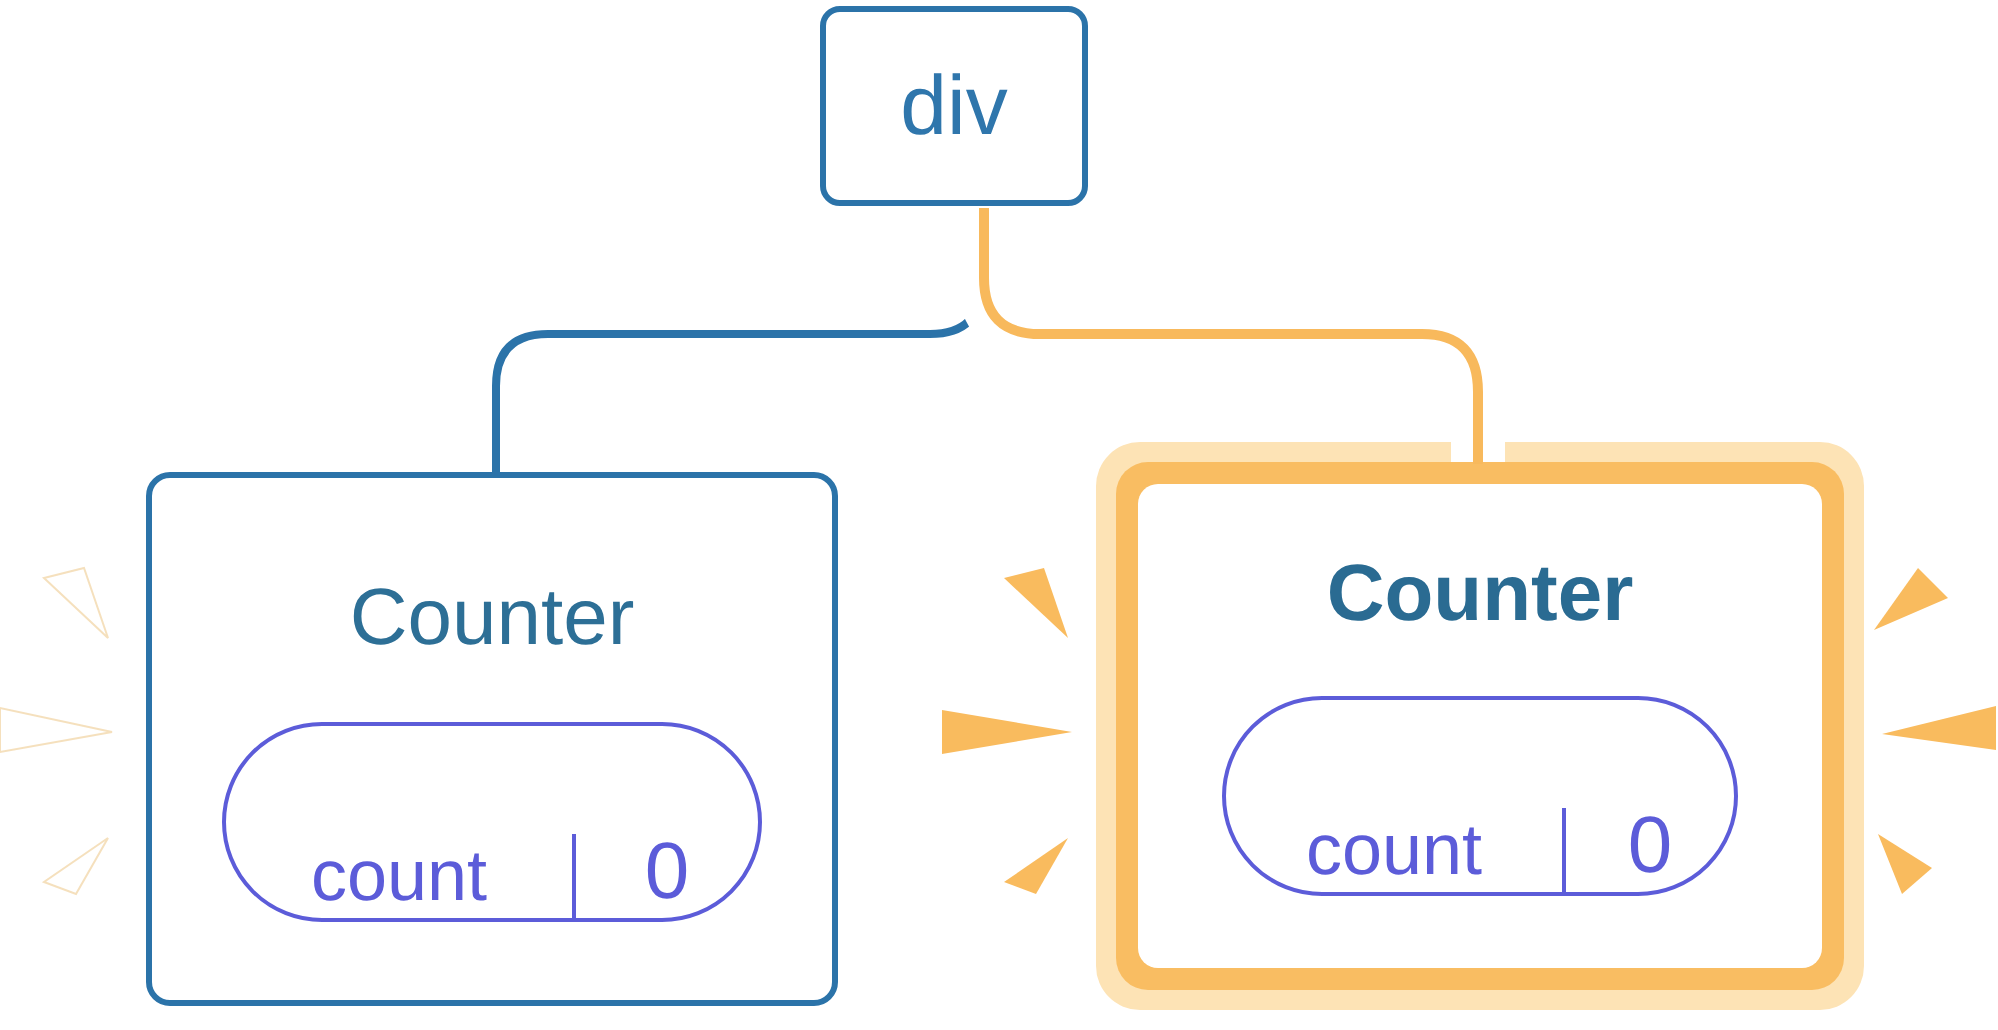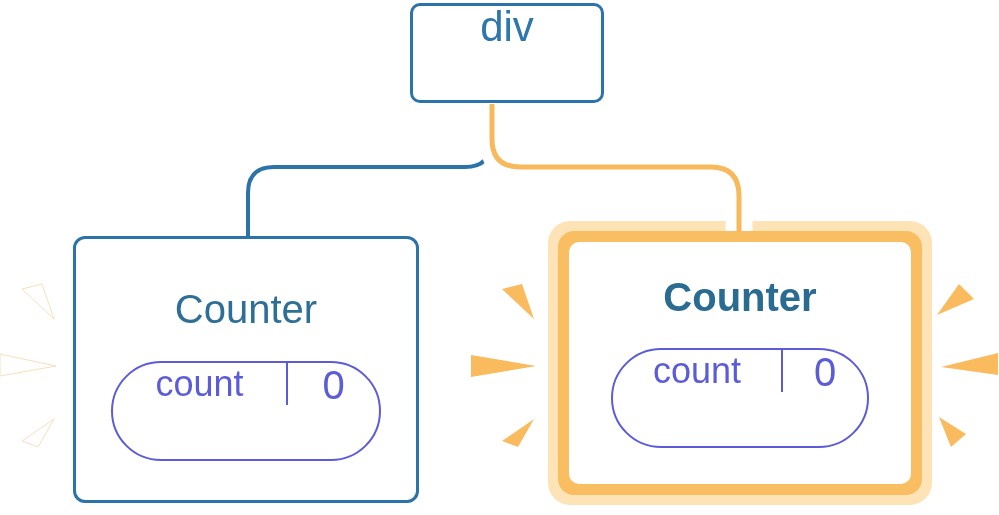--- a/index.html
+++ b/index.html
@@ -12,23 +12,23 @@
     --wedge-orange:#f9bb5e;
     --card-bg:#ffffff;
   }
   html,body{margin:0;padding:0;background:#ffffff;}
   .stage{
     position:relative;width:999px;height:515px;overflow:hidden;
     font-family:"Liberation Sans", sans-serif;background:#ffffff;
   }
   
   .node-root{
-    position:absolute;left:410px;top:3px;width:194px;height:100px;
+    position:absolute;left:410px;top:3px;width:134px;height:100px;
     box-sizing:border-box;border:3px solid var(--blue);border-radius:10px;
-    background:var(--card-bg);display:flex;justify-content:center;
+    background:var(--card-bg);display:flex;align-items:center;justify-content:center;
     z-index:1;
   }
   .node-root .label{font-size:42px;color:#2f76ac;line-height:1;}
   
   .card-left{
     position:absolute;left:73px;top:236px;width:346px;height:267px;
     box-sizing:border-box;border:3px solid var(--blue);border-radius:12px;
     background:var(--card-bg);z-index:1;
     display:flex;flex-direction:column;align-items:center;
   }
@@ -49,21 +49,21 @@
     box-sizing:border-box;width:100%;height:100%;
     background:var(--card-bg);border-radius:10px;
     display:flex;flex-direction:column;align-items:center;
   }
   .card-right .card-title{
     margin-top:33px;font-size:40px;line-height:44px;color:#2a6b92;font-weight:700;
   }
   
   .pill{
     box-sizing:border-box;border:2px solid var(--purple);border-radius:52px;
-    background:#ffffff;display:flex;align-items:flex-start;
+    background:#ffffff;display:flex;align-items:flex-end;
   }
   .pill-left{width:270px;height:100px;margin-top:30px;}
   .pill-right{width:258px;height:100px;margin-top:29px;}
   .pill .key{
     box-sizing:border-box;display:flex;align-items:center;justify-content:center;
     border-right:2px solid var(--purple);
     font-size:36px;color:var(--purple);
   }
   .pill-left .key{width:175px;}
   .pill-right .key{width:170px;}

